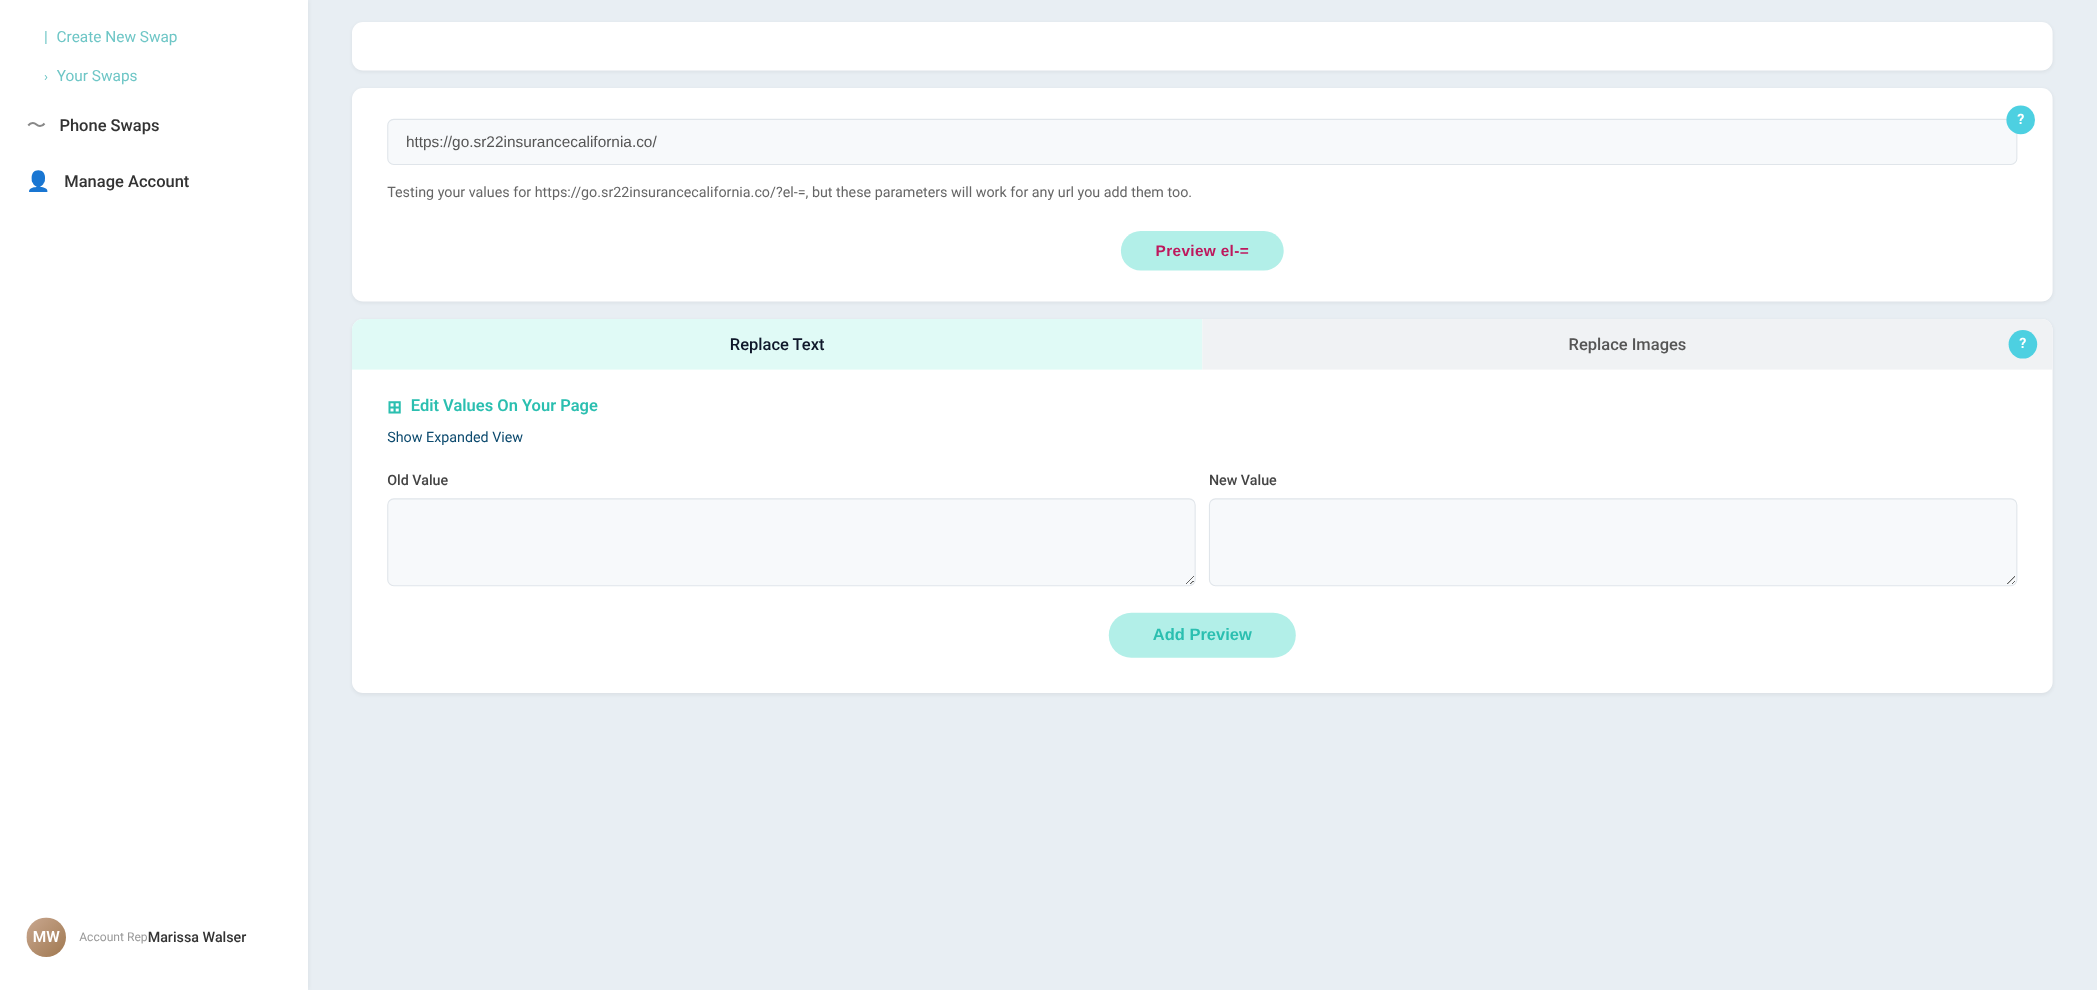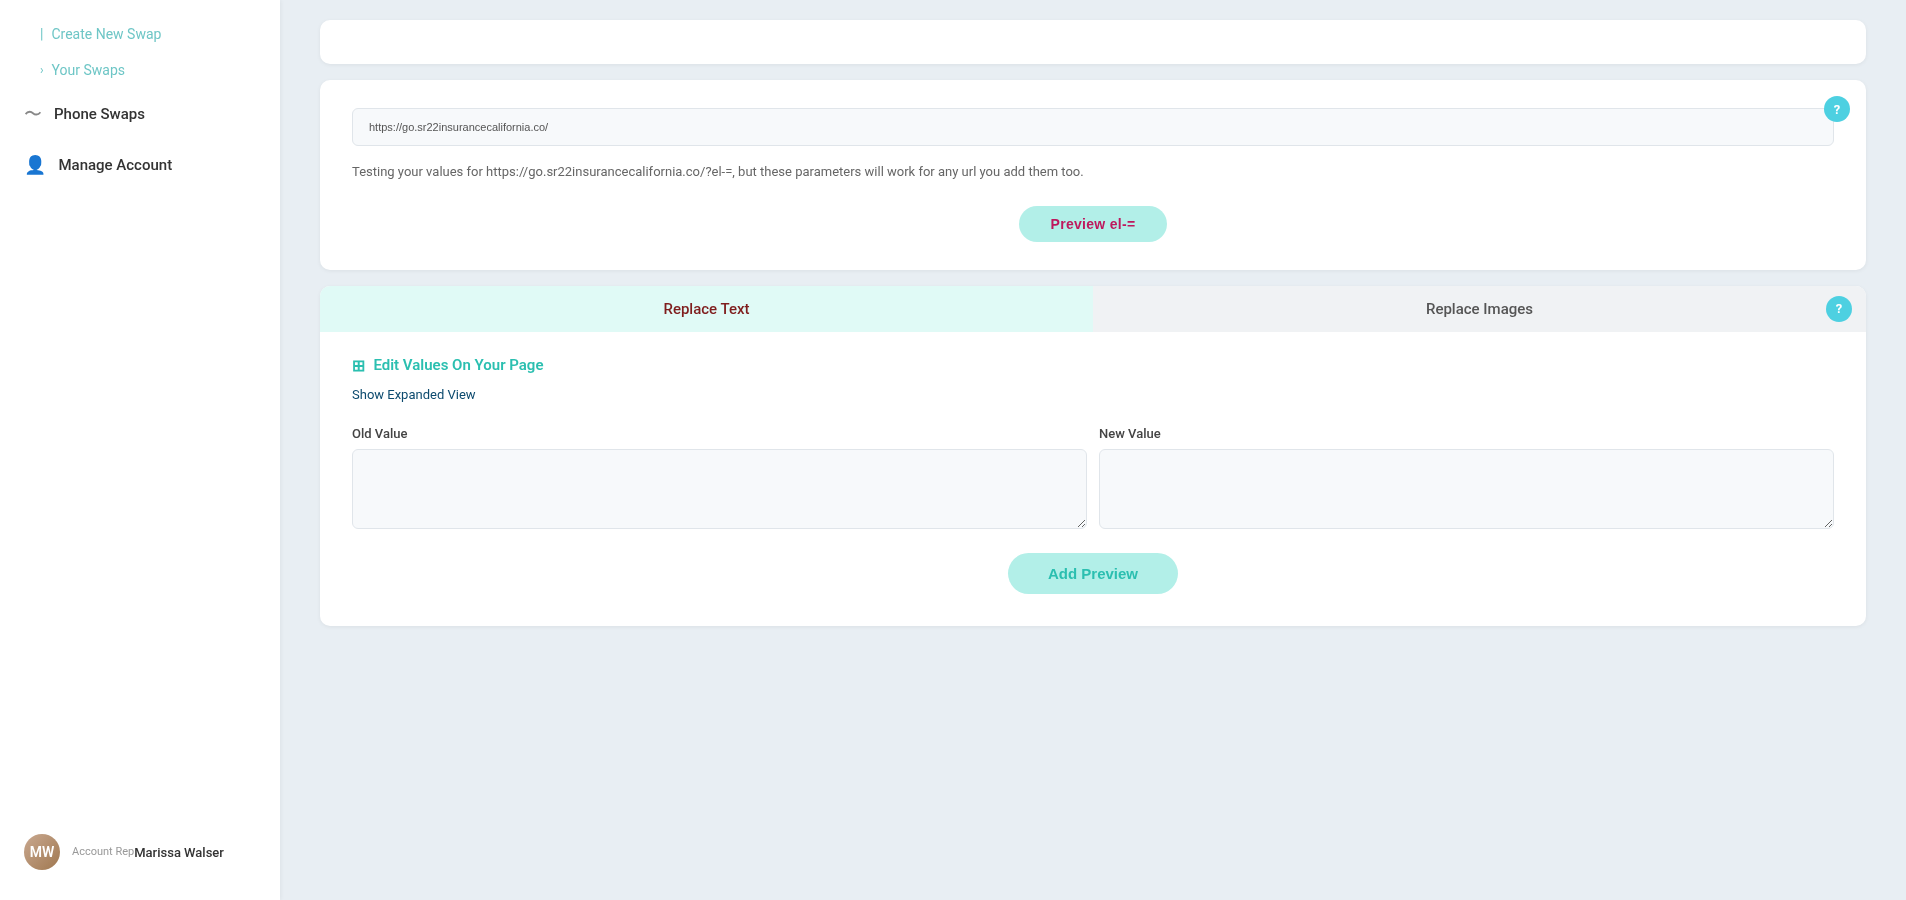--- a/index.html
+++ b/index.html
@@ -127,21 +127,21 @@
       cursor: pointer;
     }
 
     .url-input {
       width: 100%;
       padding: 12px 16px;
       border: 1px solid #e0e5ea;
       border-radius: 6px;
       background: #f7f9fb;
       color: #555;
-      font-size: 11px;
+      font-size: 14px;
       margin-bottom: 16px;
     }
 
     .preview-note {
       font-size: 13px;
       color: #666;
       line-height: 1.5;
       margin-bottom: 24px;
     }
 
@@ -175,21 +175,21 @@
     .replace-tab {
       flex: 1;
       padding: 14px 20px;
       text-align: center;
       font-size: 15px;
       font-weight: 500;
       cursor: pointer;
     }
     .replace-tab.active {
       background: #e0faf6;
-      color: #7f1d1d;
+      color: #0f172a;
     }
     .replace-tab.inactive {
       background: #f0f2f4;
       color: #555;
     }
     .replace-tab-help {
       position: absolute;
       right: 14px;
       top: 50%;
       transform: translateY(-50%);

